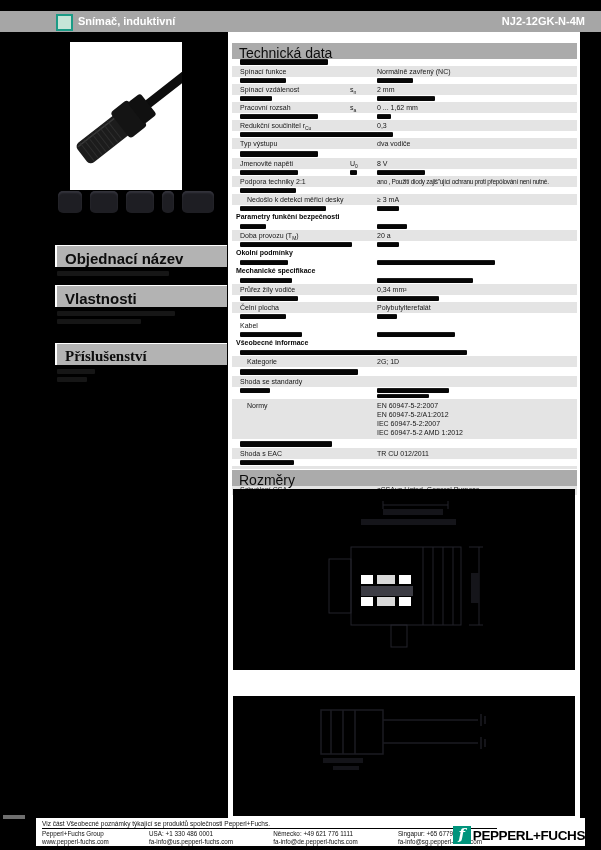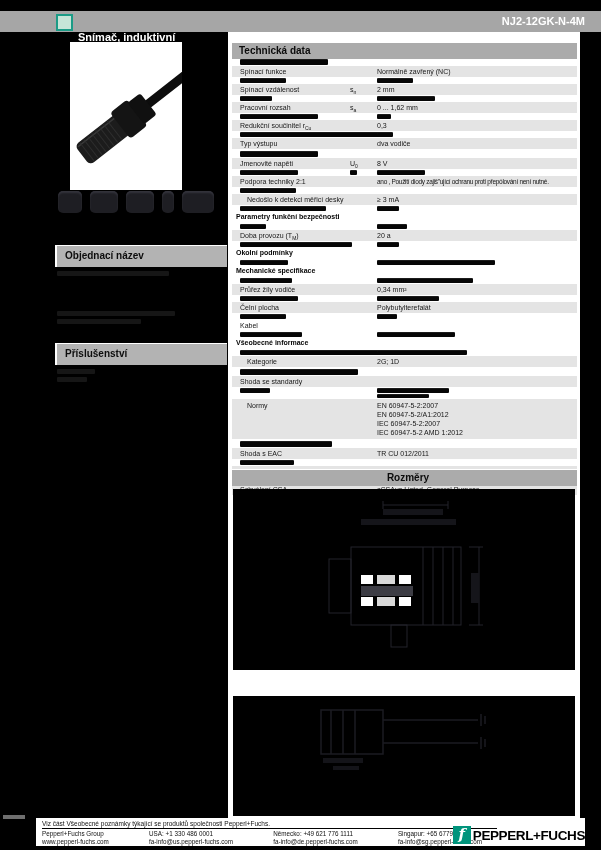--- a/index.html
+++ b/index.html
@@ -1,33 +1,33 @@
 <!DOCTYPE html>
 <html><head>
 <meta charset="utf-8">
 <style>
   html,body{margin:0;padding:0;background:#000;}
   .page{position:relative;width:601px;height:850px;background:#000;overflow:hidden;
         font-family:"Liberation Sans",sans-serif;}
   
   .topbar{position:absolute;left:0;top:11px;width:601px;height:21px;background:#a6a6a6;}
   .cat-icon{position:absolute;left:56px;top:3px;width:13px;height:13px;background:#c6e5d8;border:2px solid #1b9b86;}
-  .topbar .ptitle{position:absolute;left:78px;top:20px;font-size:11px;font-weight:bold;color:#fff;}
+  .topbar .ptitle{position:absolute;left:78px;top:4px;font-size:11px;font-weight:bold;color:#fff;}
   .topbar .pcode{position:absolute;right:16px;top:4px;font-size:11px;font-weight:bold;color:#fff;}
   
   .photo-box{position:absolute;left:70px;top:42px;width:112px;height:148px;background:#fff;}
   .cert-row{position:absolute;left:58px;top:190px;width:170px;height:24px;display:flex;gap:8px;align-items:center;}
   .cert-blob{height:22px;background:#1e1e23;border-radius:5px;box-shadow:inset 0 2px 2px #34343c;}
   .left-bar{position:absolute;left:55px;width:170px;height:21px;background:#b3b3b3;border-left:2px solid #fff;border-top:1px solid #fff;}
-  .left-bar span{display:block;padding:4px 0 0 8px;font-size:10px;font-weight:bold;color:#0d0d0d;}
+  .left-bar span{display:block;padding:4px 0 0 8px;font-size:15px;font-weight:bold;color:#0d0d0d;}
   .ghost{position:absolute;height:5px;background:#161616;border-radius:1px;}
   
   .right-panel{position:absolute;left:228px;top:32px;width:352px;height:786px;background:#fff;}
   .sec-bar{position:absolute;left:4px;width:345px;height:16px;background:#ababab;border-top:1px solid #fff;}
-  .sec-bar span{display:block;padding:2px 0 0 7px;font-size:10px;font-weight:bold;color:#0c0c0c;}
+  .sec-bar span{display:block;padding:2px 0 0 7px;font-size:14px;font-weight:normal;color:#0c0c0c;}
   .black-box{position:absolute;left:5px;width:342px;background:#000;}
   
   .tech-table{position:absolute;left:4px;top:26px;width:345px;}
   .t-row{position:relative;height:11px;margin-bottom:1px;background:#e4e4e4;overflow:hidden;}
   .t-row.white{background:transparent;}
   .t-row .lbl{position:absolute;left:8px;top:2px;font-size:7px;color:#161616;white-space:nowrap;}
   .t-row .lbl.ind{left:15px;}
   .t-row .sym{position:absolute;left:118px;top:2px;font-size:7px;color:#161616;}
   .t-row .val{position:absolute;left:145px;top:2px;font-size:7px;color:#161616;white-space:nowrap;}
   .t-row .val.long{font-size:6.5px;letter-spacing:-0.3px;}
@@ -94,24 +94,27 @@
       <div class="cert-blob" style="width: 28px;"></div>
       <div class="cert-blob" style="width: 12px;"></div>
       <div class="cert-blob" style="width: 32px;"></div>
     </div>
 
   <div class="left-bar" style="top:245px;">
     <span>Objednací název</span>
   </div>
   <div class="ghost" style="left:57px;top:271px;width:112px;"></div>
 
+  <div class="left-bar" style="top:285px;">
+    <span>Vlastnosti</span>
+  </div>
   <div class="ghost" style="left:57px;top:311px;width:118px;"></div>
   <div class="ghost" style="left:57px;top:319px;width:84px;"></div>
 
-  <div class="left-bar" style="top:343px;">
+  <div class="left-bar" style="top:343px;font-family:Liberation Serif, serif;">
     <span>Příslušenství</span>
   </div>
   <div class="ghost" style="left:57px;top:369px;width:38px;"></div>
   <div class="ghost" style="left:57px;top:377px;width:30px;"></div>
 
   <div class="right-panel">
 
     <div class="sec-bar" style="top:10px;">
       <span>Technická data</span>
     </div>
@@ -285,21 +288,21 @@
         </div>
         <div class="t-red">
           <span class="bar" style="left: 8px; width: 60px;"></span>
           <span class="bar" style="left: 145px; width: 195px;"></span>
         </div>
         <div class="t-red small">
           <span class="bar" style="left: 145px; width: 168px;"></span>
         </div>
       </div>
 
-    <div class="sec-bar" style="top:437px;text-align:center;">
+    <div class="sec-bar" style="top:437px;">
       <span>Rozměry</span>
     </div>
 
     <div class="black-box" style="top:457px;height:181px;">
       <svg width="342" height="181" viewBox="0 0 342 181">
         <rect width="342" height="181" fill="#000"></rect>
         <g stroke="#23232b" fill="none" stroke-width="1">
           <line x1="150" y1="16" x2="215" y2="16"></line>
             <line x1="150" y1="12" x2="150" y2="20"></line>
             <line x1="215" y1="12" x2="215" y2="20"></line>

